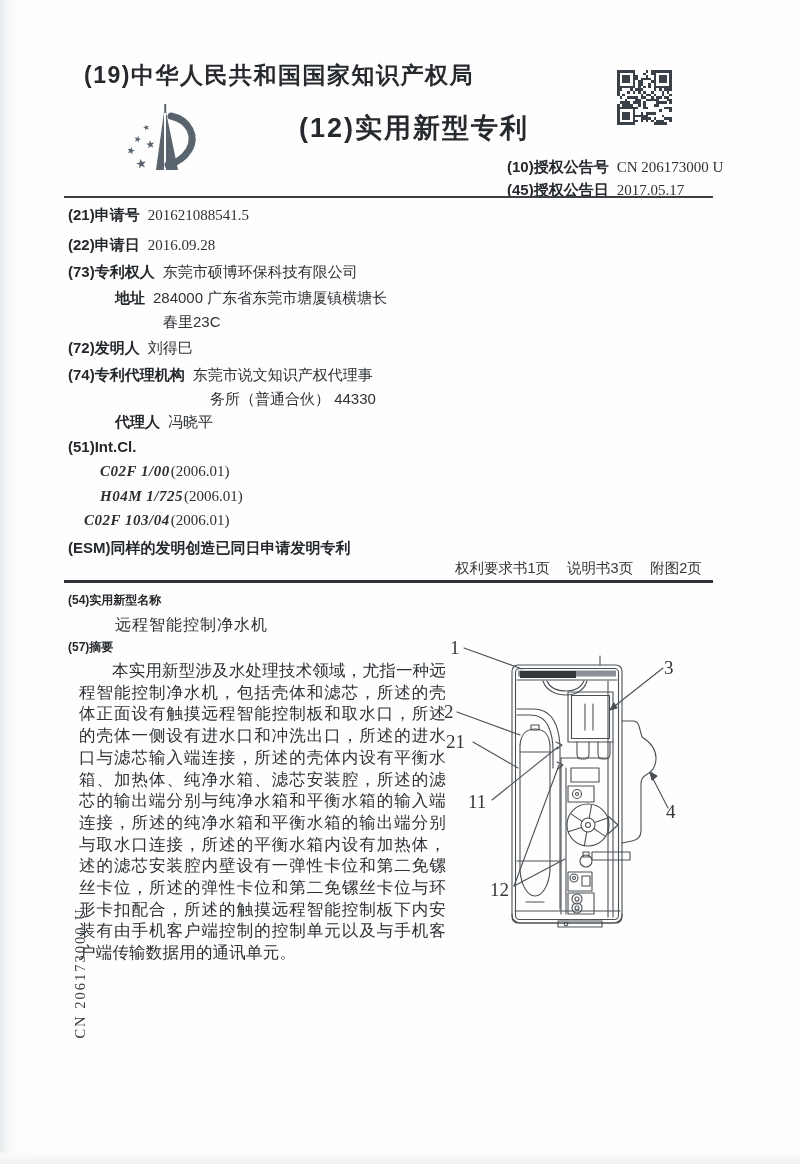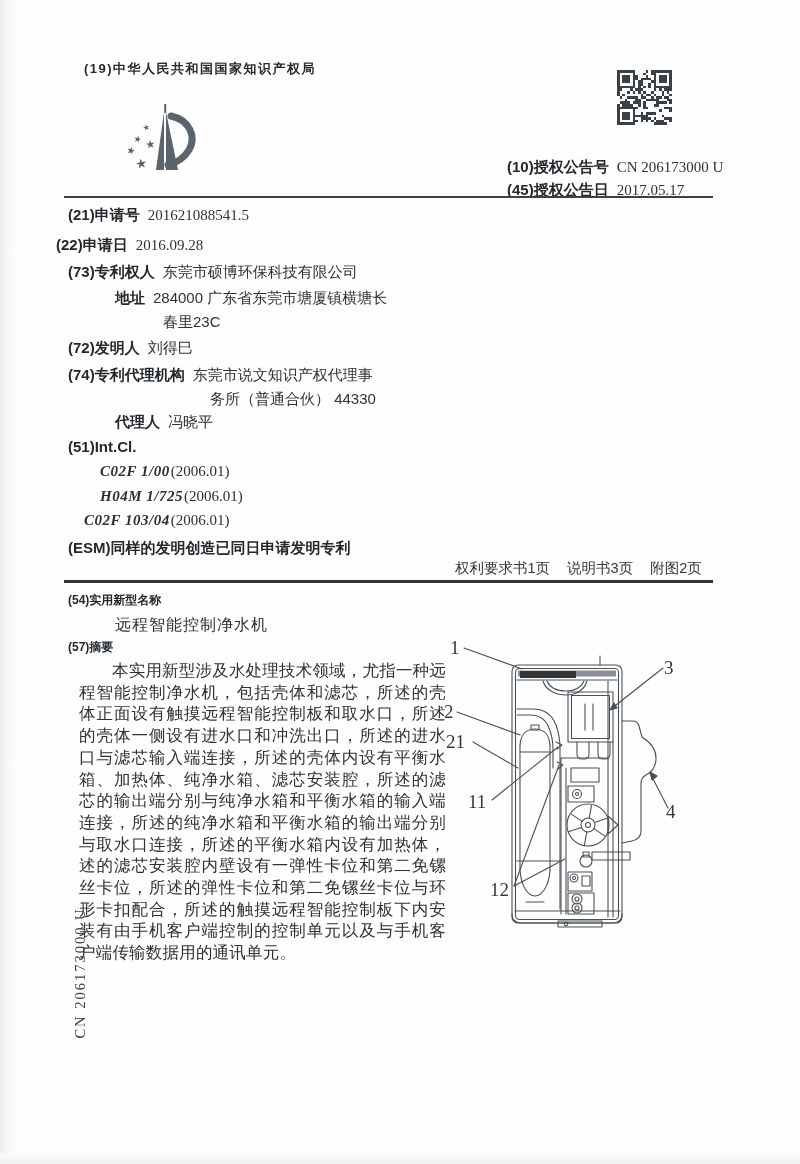--- a/index.html
+++ b/index.html
@@ -16,21 +16,21 @@
     overflow:hidden;
   }
   .bottom-edge {
     position:absolute; left:0; bottom:0; width:100%; height:14px;
     background:linear-gradient(0deg,#eef0f1 0,#f9fafa 60%, rgba(255,255,255,0) 100%);
   }
   .line { position:absolute; white-space:nowrap; }
   .lbl  { font-weight:bold; color:#24282c; }
   .val  { margin-left:8px; color:#2e3236; }
   .serif { font-family:"Liberation Serif", serif; }
-  .office-line { left:84px; top:60px; font-size:13px; font-weight:bold; letter-spacing:1.5px; color:#26292d; }
+  .office-line { left:84px; top:60px; font-size:23px; font-weight:bold; letter-spacing:1.5px; color:#26292d; }
   .doc-title   { left:299px; top:110px; font-size:27px; font-weight:bold; letter-spacing:2px; color:#26292d; }
   .pub-line    { font-size:15px; }
   .pub-no   { left:507px; top:158px; }
   .pub-date { left:507px; top:181px; }
   .rule { position:absolute; left:64px; width:649px; background:#3c4044; }
   .rule1 { top:196px; height:2px; }
   .rule2 { top:580px; height:3px; background:#2f3337; }
   .biblio { font-size:15px; }
   .ipc-code { font-family:"Liberation Serif", serif; font-style:italic; font-weight:600; letter-spacing:0.5px; }
   .ipc-ver  { font-family:"Liberation Serif", serif; margin-left:1px;text-align:center; }
@@ -69,20 +69,21 @@
       <text x="43" y="62" font-size="11" text-anchor="middle" transform="rotate(-8 43 62)">★</text>
       <text x="22" y="68" font-size="10" text-anchor="middle" transform="rotate(15 22 68)">★</text>
       <text x="34" y="82" font-size="13" text-anchor="middle" transform="rotate(-10 34 82)">★</text>
       <polygon points="56,26 48,84 56,84"></polygon>
       <polygon points="58,26 70,84 58,84"></polygon>
       <path d="M56.2 18 h2 v9 h-2 z"></path>
     </g>
     <path d="M63 30 C81 34 89 50 81 64 C76 72 68 77 60 79" fill="none" stroke="#5a646e" stroke-width="7" stroke-linecap="round"></path>
   </svg>
 
+  <div class="line doc-title">(12)实用新型专利</div>
 
   <svg id="qr" style="position:absolute;left:617px;top:70px" width="55" height="55" viewBox="0 0 21 21" shape-rendering="crispEdges">
       <rect x="0" y="0" width="1" height="1" fill="#3a4047"></rect>
       <rect x="1" y="0" width="1" height="1" fill="#3a4047"></rect>
       <rect x="2" y="0" width="1" height="1" fill="#3a4047"></rect>
       <rect x="3" y="0" width="1" height="1" fill="#3a4047"></rect>
       <rect x="4" y="0" width="1" height="1" fill="#3a4047"></rect>
       <rect x="5" y="0" width="1" height="1" fill="#3a4047"></rect>
       <rect x="6" y="0" width="1" height="1" fill="#3a4047"></rect>
       <rect x="11" y="0" width="1" height="1" fill="#3a4047"></rect>
@@ -315,21 +316,21 @@
   </div>
   <div class="line pub-line pub-date">
     <span class="lbl">(45)授权公告日</span><span class="val serif">2017.05.17</span>
   </div>
 
   <div class="rule rule1"></div>
 
   <div class="line biblio" style="left:68px;top:206px">
     <span class="lbl">(21)申请号</span><span class="val serif">201621088541.5</span>
   </div>
-  <div class="line biblio" style="left:56px;top:236px">
+  <div class="line biblio" style="left:68px;top:236px">
     <span class="lbl">(22)申请日</span><span class="val serif">2016.09.28</span>
   </div>
   <div class="line biblio" style="left:68px;top:263px">
     <span class="lbl">(73)专利权人</span><span class="val">东莞市硕博环保科技有限公司</span>
   </div>
   <div class="line biblio" style="left:115px;top:289px">
     <span class="lbl">地址</span><span class="val">284000 广东省东莞市塘厦镇横塘长</span>
   </div>
   <div class="line biblio" style="left:163px;top:313px">
     <span class="val" style="margin-left:0">春里23C</span>

